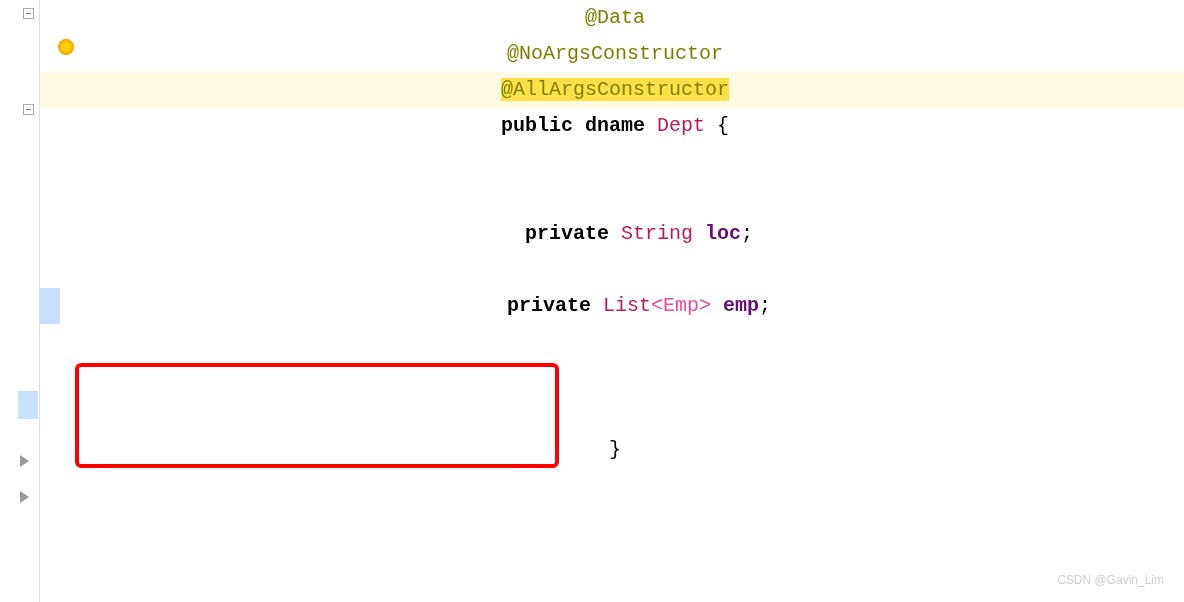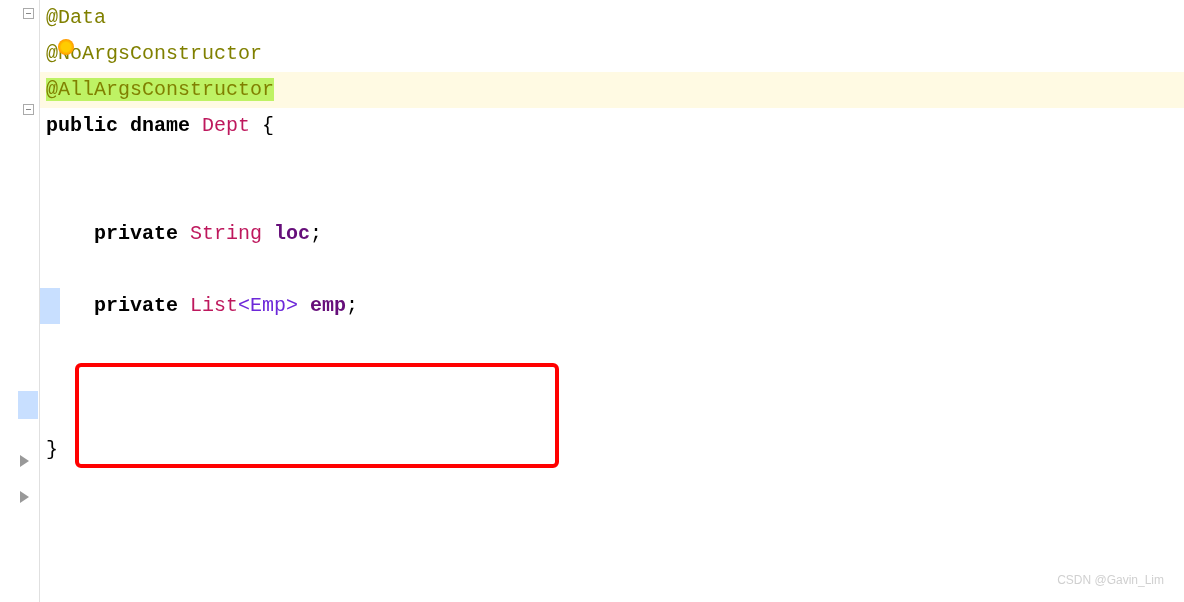--- a/index.html
+++ b/index.html
@@ -62,20 +62,21 @@
       top: 0;
       right: 0;
       height: 100%;
     }
     .line {
       height: 36px;
       line-height: 36px;
       padding-left: 6px;
       white-space: pre;
       position: relative;
+      text-align: center;
     }
     .line-highlight {
       background: #fffae3;
     }
     .line-selection {
       position: absolute;
       left: 0;
       width: 20px;
       background: #c8dfff;
       height: 100%;
@@ -85,23 +86,23 @@
     .keyword { color: #000000; font-weight: bold; }
     .type { color: #be185d; }
     .field-purple { color: #660e7a; font-weight: bold; }
     .field-underline {
       text-decoration: underline;
       text-decoration-style: wavy;
       text-decoration-color: #8a9960;
       text-underline-offset: 3px;
     }
     .black { color: #000000; }
-    .generic { color: #6d28d9; }
+    .generic { color: #ec4899; }
     .annotation-highlight {
-      background: #bef264;
+      background: #fde047;
     }
     .lightbulb {
       position: absolute;
       left: 18px;
       top: 3px;
       width: 16px;
       height: 16px;
       background: radial-gradient(circle, #ffcc00 40%, #ff9900 70%);
       border-radius: 50%;
     }

